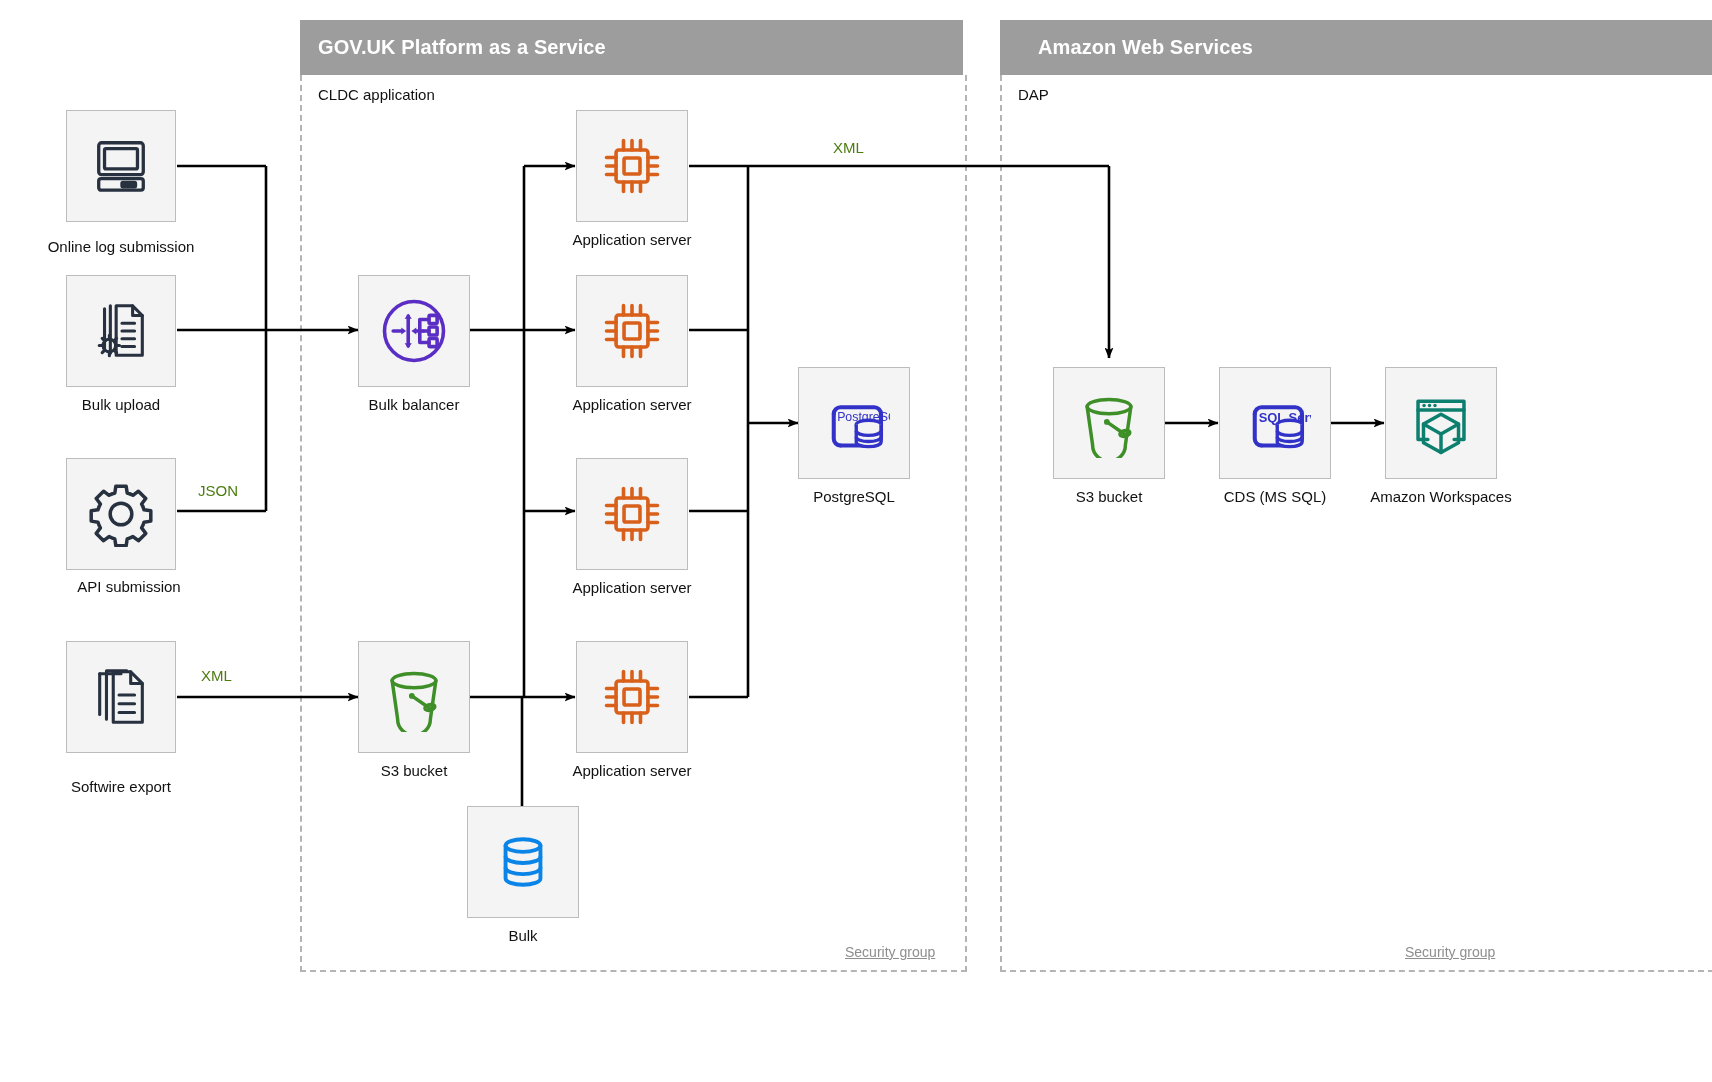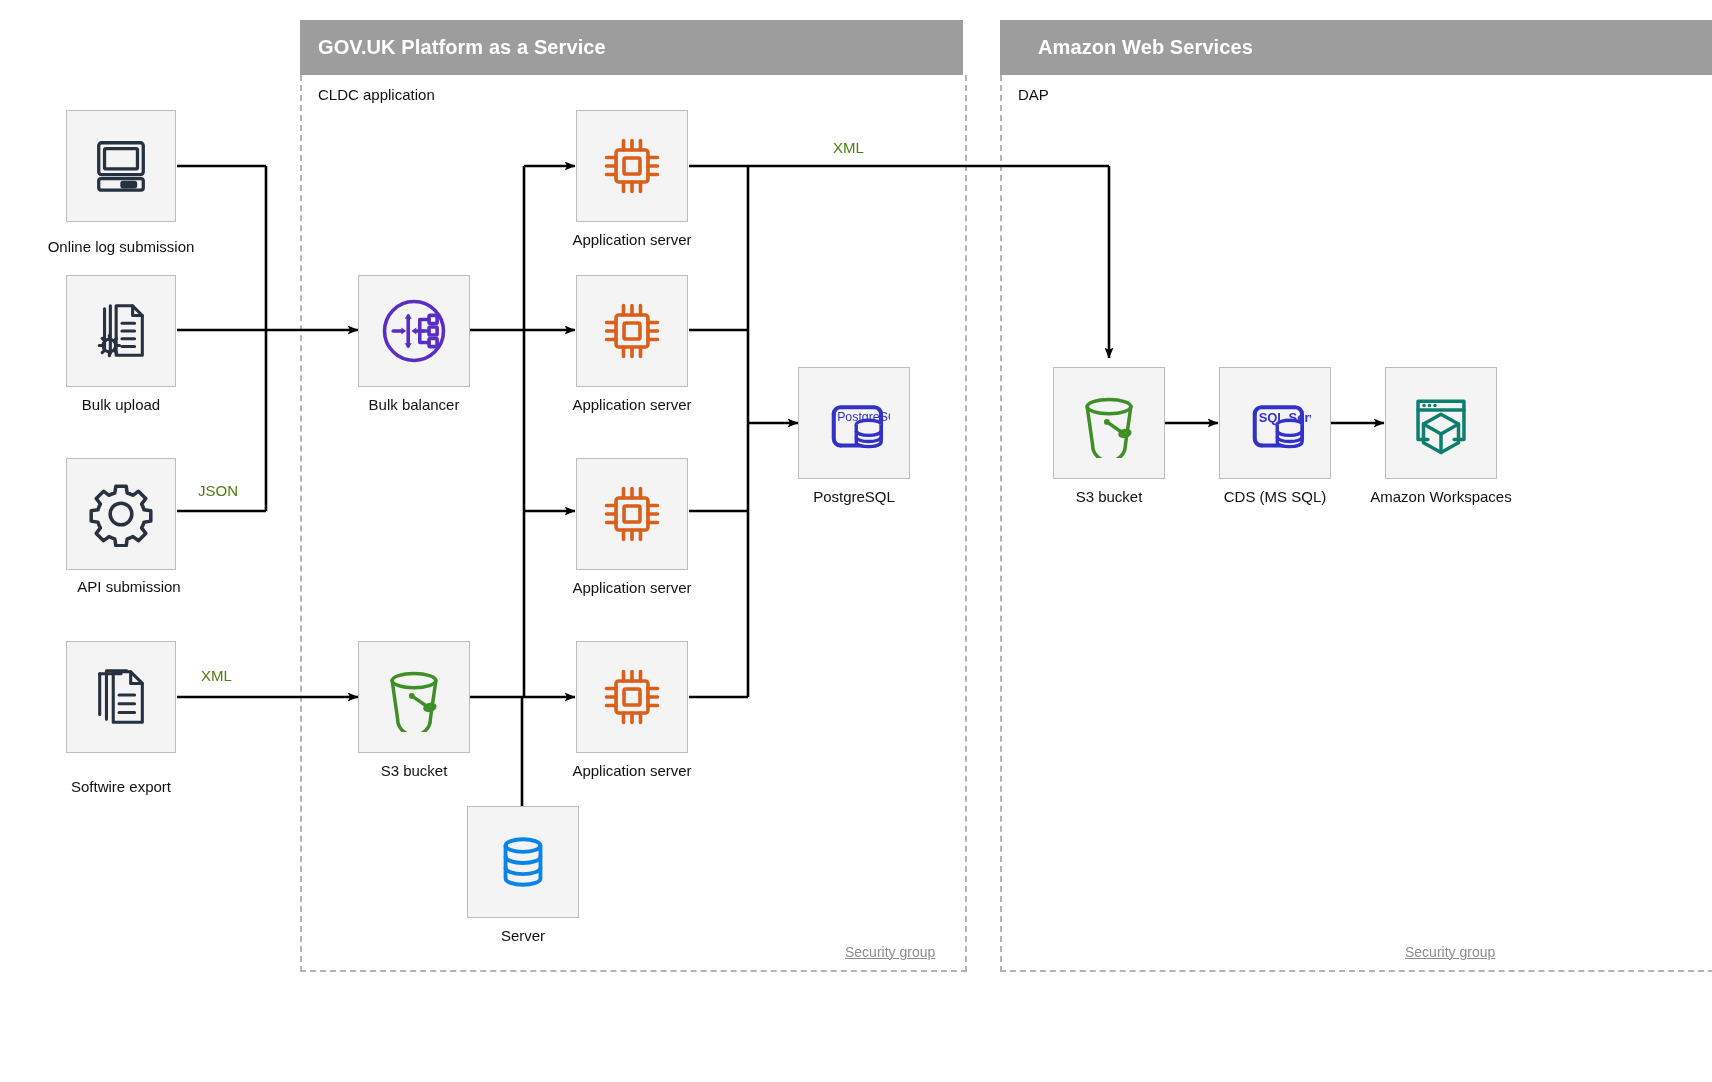--- a/index.html
+++ b/index.html
@@ -187,21 +187,21 @@
   <div class="nlabel" style="left:329px;top:762px;width:170px;">S3 bucket</div>
 
   <div class="node" style="left:467px;top:806px;width:112px;height:112px;">
     <svg width="62" height="62" viewBox="0 0 64 64" fill="none" stroke="#0b84e8" stroke-width="4" stroke-linejoin="round" stroke-linecap="round">
       <ellipse cx="32" cy="15" rx="18" ry="6.5"></ellipse>
       <path d="M14,15 V49 a18,6.5 0 0 0 36,0 V15"></path>
       <path d="M14,26.5 a18,6.5 0 0 0 36,0"></path>
       <path d="M14,38 a18,6.5 0 0 0 36,0"></path>
     </svg>
   </div>
-  <div class="nlabel" style="left:438px;top:927px;width:170px;">Server</div>
+  <div class="nlabel" style="left:438px;top:927px;width:170px;">Bulk</div>
 
   <div class="node" style="left:798px;top:367px;width:112px;height:112px;">
     <svg width="72" height="72" viewBox="0 0 64 64" fill="none">
       <path d="M14,24 a6,6 0 0 1 6,-6 H50 a6,6 0 0 1 6,6 V46 a6,6 0 0 1 -6,6 H20" stroke="#3232c8" stroke-width="3.6" stroke-linecap="round" stroke-linejoin="round"></path>
       <path d="M14,24 V46 a6,6 0 0 0 6,6" stroke="#3232c8" stroke-width="3.6" stroke-linecap="round" fill="none"></path>
       <text x="17" y="30" font-family="Liberation Sans, sans-serif" font-size="11" fill="#3232c8">PostgreSQL</text>
       <g stroke="#3232c8" stroke-width="3" fill="#f4f4f4">
         <ellipse cx="45" cy="33.5" rx="11" ry="4"></ellipse>
         <path d="M34,33.5 V49 a11,4 0 0 0 22,0 V33.5"></path>
         <path d="M34,39 a11,4 0 0 0 22,0" fill="none"></path>

